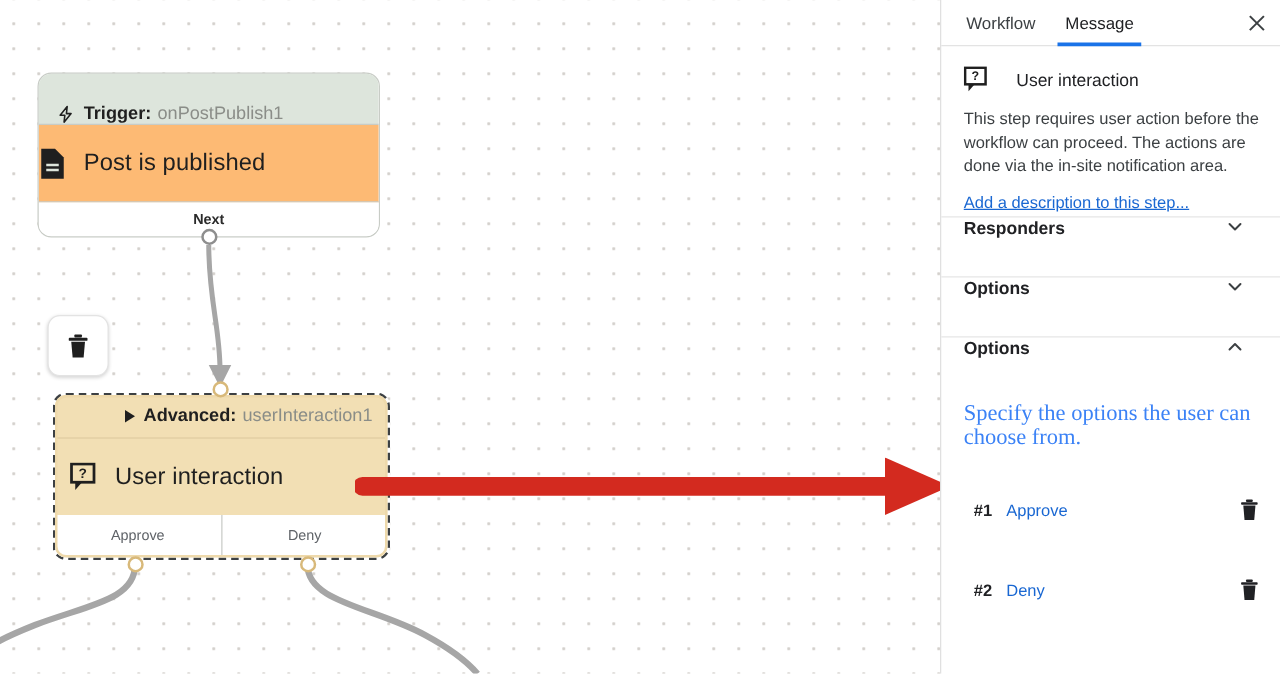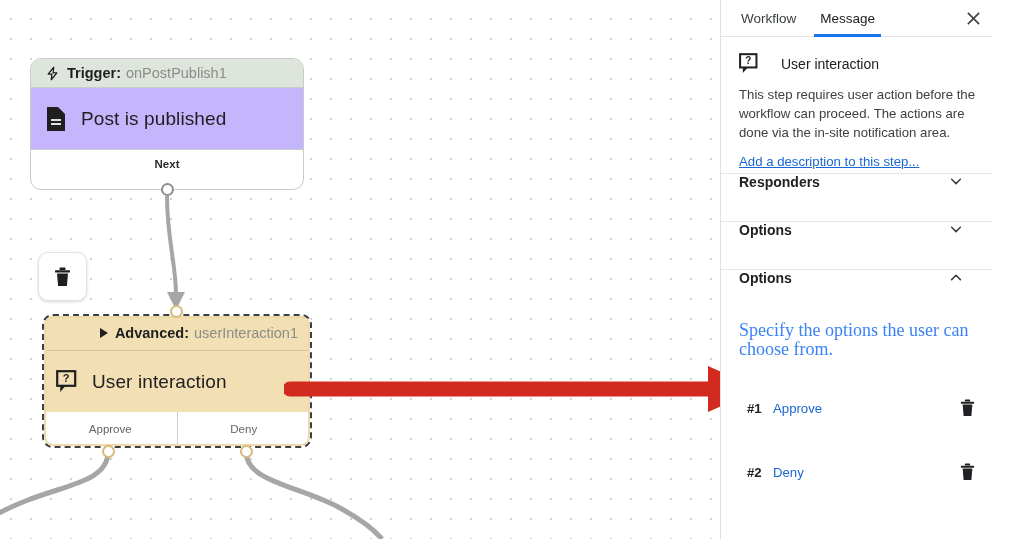--- a/index.html
+++ b/index.html
@@ -37,34 +37,34 @@
 
   
   #trigger-node {
     left: 30px; top: 58px;
     width: 274px; height: 132px;
     border: 1px solid #c8ccc6;
     background: #ffffff;
     overflow: hidden;
   }
   #trigger-node .node-header {
-    height: 29px;
+    height: 41px;
     background: #dde5dc;
     border-bottom: 1px solid #c8ccc6;
-    display: flex; align-items: center;
+    display: flex; align-items: flex-end;
     padding: 0 14px;
     box-sizing: border-box;
     font-size: 14.5px;
   }
   #trigger-node .node-body {
     height: 62px;
-    background: #c4b5fd;
+    background: #fdba74;
     border-bottom: 1px solid #c8ccc6;
     display: flex; align-items: center;
-    padding: 0 14px;
+    padding: 0 0;
     box-sizing: border-box;
   }
   #trigger-node .node-footer {
     height: 27px;
     background: #ffffff;
     display: flex; align-items: center; justify-content: center;
     font-size: 11.5px; font-weight: bold; color: #2b2b2b;
   }
   .hdr-label { font-weight: bold; color: #1f1f1f; }
   .hdr-name  { color: #8a8d88; margin-left: 5px; }
@@ -145,21 +145,21 @@
   #annotation-arrow {
     position: absolute;
     left: 284px; top: 366px;
     width: 480px; height: 46px;
     pointer-events: none;
   }
 
   
   #panel {
     position: absolute;
-    left: 720px; top: 0;
+    left: 752px; top: 0;
     width: 272px; height: 539px;
     background: #ffffff;
     border-left: 1px solid #e0e0e0;
     box-sizing: border-box;
   }
   #panel-tabs {
     position: relative;
     height: 37px;
     display: flex; align-items: center;
     border-bottom: 1px solid #e3e3e3;

